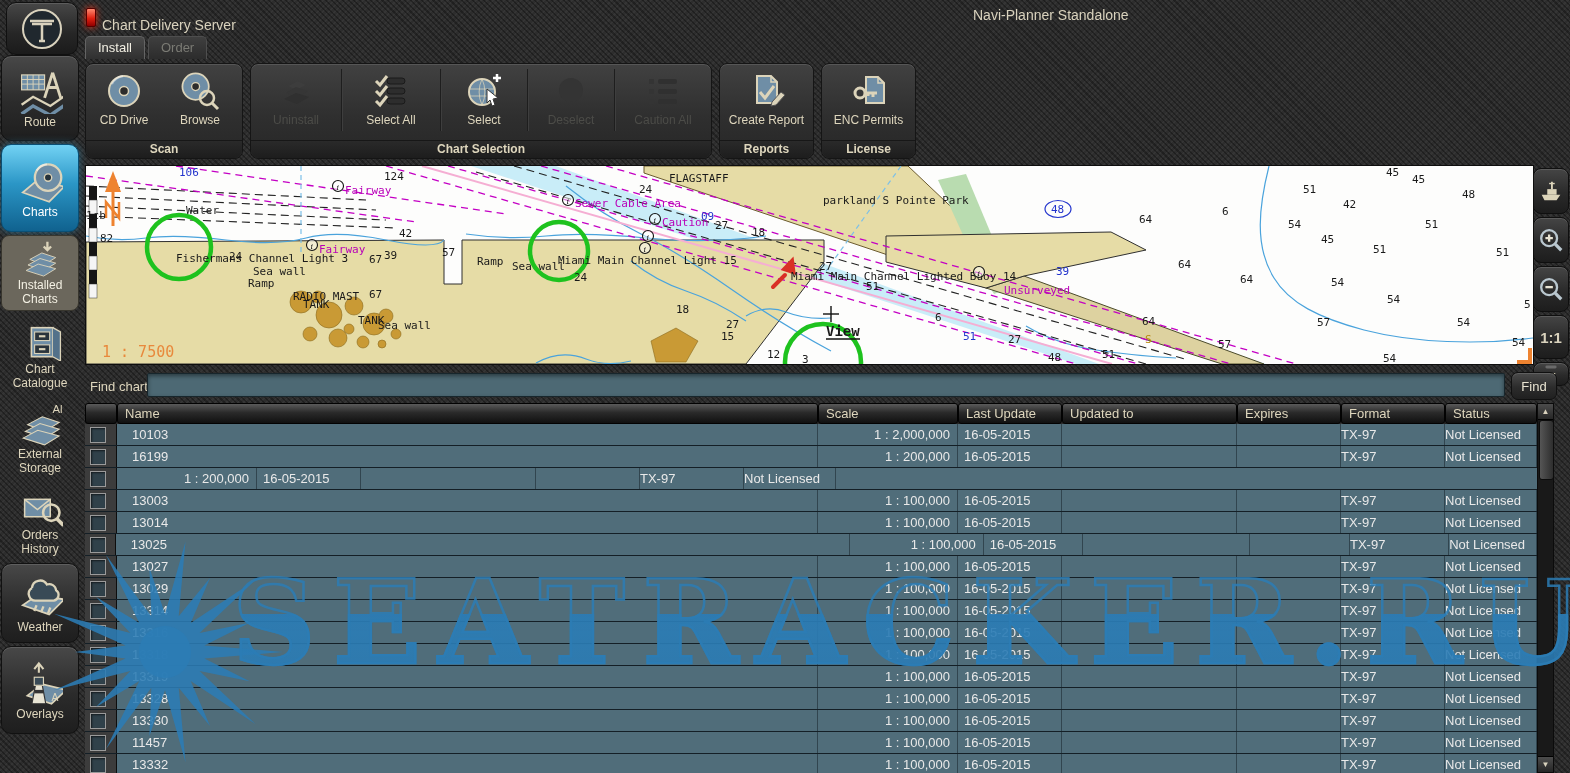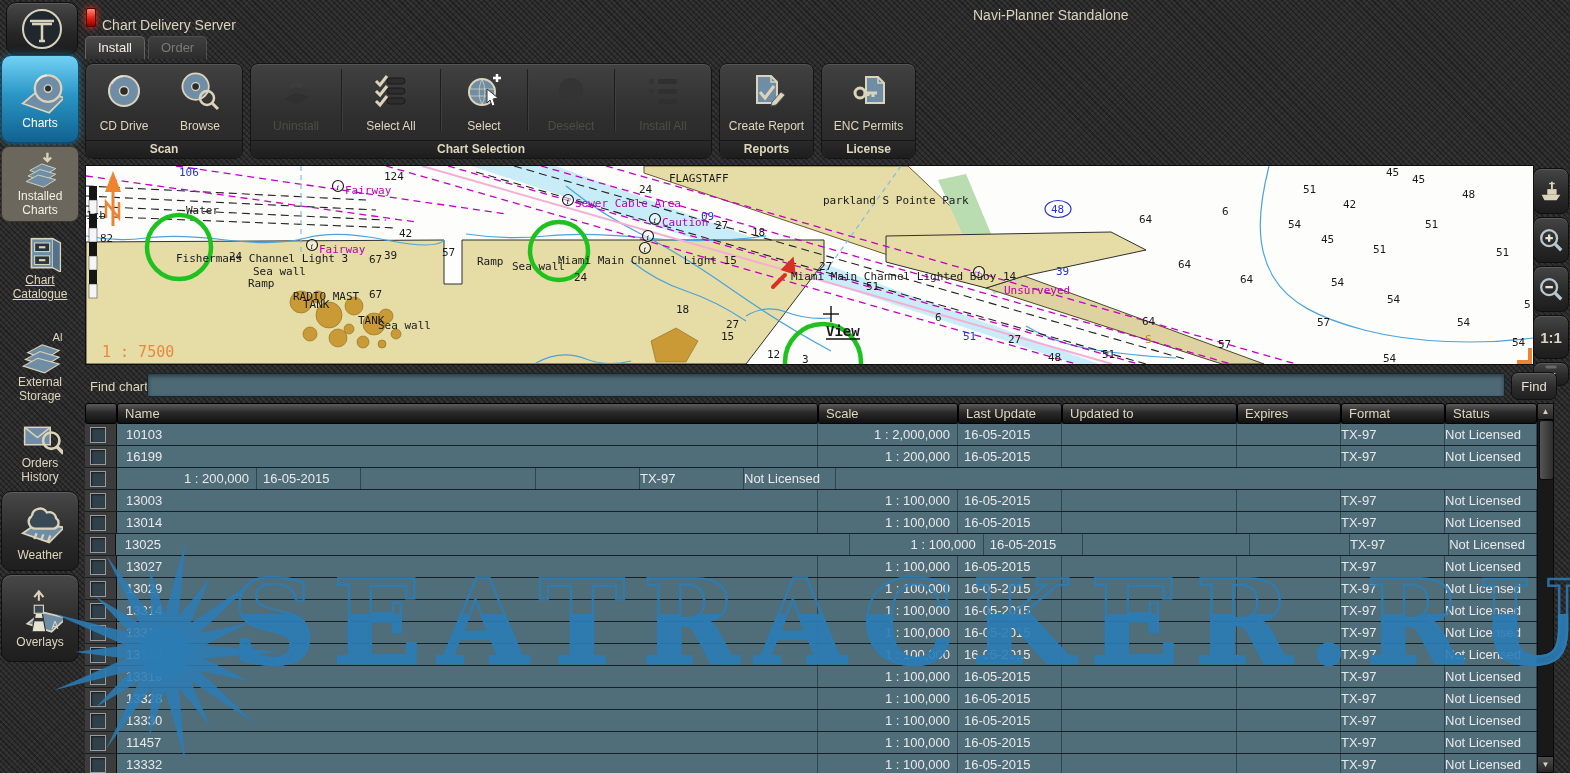--- a/index.html
+++ b/index.html
@@ -31,21 +31,21 @@
   
   .toolbar{left:85px;top:63px;display:flex;gap:7px;align-items:flex-start;}
   .tgroup{position:relative;height:96px;border-radius:8px;border:1px solid #151515;
     background:linear-gradient(#414141,#2f2f2f 55%,#272727);
     box-shadow:inset 0 1px 0 #565656;display:flex;align-items:flex-start;padding-bottom:18px;box-sizing:border-box;}
   .tgroup-label{position:absolute;left:0;right:0;bottom:0;height:17px;border-radius:0 0 8px 8px;
     background:linear-gradient(#2a2a2a,#1d1d1d);border-top:1px solid #171717;
     color:#ded6bd;font-weight:bold;font-size:12px;text-align:center;line-height:17px;}
   .tbtn{display:flex;flex-direction:column;align-items:center;padding-top:7px;height:71px;box-sizing:border-box;}
   .tbtn .ticon{width:40px;height:40px;}
-  .tbtn .tlabel{font-size:12px;color:#ded6bd;margin-top:8px;white-space:nowrap;}
+  .tbtn .tlabel{font-size:12px;color:#ded6bd;margin-top:2px;white-space:nowrap;}
   .tbtn.disabled .tlabel{color:#4c4c48;}
   .tsep{width:1px;height:62px;margin-top:5px;background:#1e1e1e;box-shadow:1px 0 0 #3e3e3e;}
   
   .sidebar{left:0;top:55px;width:80px;display:flex;flex-direction:column;align-items:center;}
   .sb-item{width:78px;box-sizing:border-box;text-align:center;color:#ded6bd;font-size:12px;
     display:flex;flex-direction:column;align-items:center;justify-content:center;padding:4px 0;}
   .sb-item svg{width:46px;height:46px;}
   .sb-raised{background:linear-gradient(#484848,#2b2b2b 55%,#1e1e1e);border:1px solid #111;
     border-radius:10px;box-shadow:inset 0 1px 0 #5e5e5e;}
   .sb-active{background:linear-gradient(#72d2f4,#2b96c6 45%,#10628f);border:1px solid #0a4f75;
@@ -71,21 +71,21 @@
     color:#e9e4d2;font-size:13px;display:flex;align-items:center;justify-content:center;}
   
   .thead{left:85px;top:403px;height:21px;display:flex;}
   .th{box-sizing:border-box;height:21px;border-radius:3px;border:1px solid #020202;margin-right:0px;
     background:linear-gradient(#5a5a5a,#2a2a2a 45%,#101010);
     color:#ded6bd;font-size:13px;padding:2px 0 0 7px;}
   .tbody{left:85px;top:424px;width:1452px;height:349px;overflow:hidden;background:#24343c;}
   .trow{display:flex;height:22px;box-sizing:border-box;border-bottom:1px solid #141f26;background:#506d7a;}
   .td{box-sizing:border-box;height:21px;font-size:13px;color:#e9e9e9;padding-top:3px;
     border-right:1px solid #31454f;overflow:hidden;white-space:nowrap;}
-  .td.name{padding-left:9px;}
+  .td.name{padding-left:15px;}
   .td.right{text-align:right;padding-right:7px;}
   .td.center{text-align:left;}
   .td.check-cell{background:#3c3c3c;border-right:1px solid #0d0d0d;display:flex;align-items:center;justify-content:flex-start;padding-top:0;padding-left:5px;}
   .cbox{width:14px;height:14px;border:1px solid #9a9a9a;background:#30414a;box-shadow:inset 1px 1px 2px rgba(0,0,0,.6);}
   .vscroll{left:1537px;top:403px;width:17px;height:370px;background:#191919;border:1px solid #0b0b0b;box-sizing:border-box;}
   .varrow{width:15px;height:15px;background:linear-gradient(#4c4c4c,#262626);border-bottom:1px solid #000;
     color:#d9d2bd;font-size:8px;display:flex;align-items:center;justify-content:center;}
   .varrow.bottom{position:absolute;bottom:0;left:0;border-top:1px solid #000;border-bottom:none;}
   .vthumb{position:absolute;top:16px;left:1px;width:13px;height:58px;border-radius:3px;
     background:linear-gradient(90deg,#555,#2e2e2e);border:1px solid #0c0c0c;}
@@ -180,21 +180,21 @@
       <div class="tsep"></div>
       <div class="tbtn disabled" style="width: 96px;">
         <div class="ticon"><svg viewBox="0 0 40 40">
             <rect x="6" y="8" width="5" height="5" fill="#343434"></rect>
             <rect x="15" y="8" width="19" height="5" rx="2" fill="#303030"></rect>
             <rect x="6" y="18" width="5" height="5" fill="#343434"></rect>
             <rect x="15" y="18" width="19" height="5" rx="2" fill="#303030"></rect>
             <rect x="6" y="28" width="5" height="5" fill="#343434"></rect>
             <rect x="15" y="28" width="19" height="5" rx="2" fill="#303030"></rect>
           </svg></div>
-        <div class="tlabel">Install All</div>
+        <div class="tlabel">Caution All</div>
       </div>
       <div class="tgroup-label">Chart Selection</div>
     </div>
     <div class="tgroup" style="width: 95px;">
       <div class="tbtn" style="width: 93px;">
         <div class="ticon"><svg viewBox="0 0 40 40">
             <path d="M10,5 h14 l6,6 v21 h-20 Z" fill="#6f8ea6" stroke="#dcd4ba" stroke-width="2"></path>
             <path d="M24,5 v6 h6" fill="none" stroke="#dcd4ba" stroke-width="1.5"></path>
             <path d="M13,21 l5,6 l9,-12" stroke="#dcd4ba" stroke-width="3" fill="none"></path>
             <path d="M25,31 l9,-10 4,3 -9,10 -5,1 Z" fill="#dcd4ba" stroke="#555555"></path>
@@ -210,39 +210,49 @@
             <path d="M29,6 v6 h6" fill="none" stroke="#dcd4ba" stroke-width="1.5"></path>
             <circle cx="11" cy="22" r="5" fill="none" stroke="#dcd4ba" stroke-width="3"></circle>
             <path d="M15,22 h13 m-4,0 v4 m-5,-4 v3" stroke="#dcd4ba" stroke-width="3" fill="none"></path>
           </svg></div>
         <div class="tlabel">ENC Permits</div>
       </div>
       <div class="tgroup-label">License</div>
     </div>
   </div>
 <div class="abs sidebar">
+    <div class="sb-item sb-raised" style="height: 86px; margin-bottom: 3px;">
+      <svg viewBox="0 0 40 40">
+        <rect x="4" y="6" width="20" height="13" fill="#6f8ea6" stroke="#dcd4ba"></rect>
+        <path d="M4,10 h20 M4,14 h20 M9,6 v13 M14,6 v13 M19,6 v13" stroke="#dcd4ba" stroke-width=".8"></path>
+        <path d="M31,4 l-7,22 M31,4 l7,22 M27,17 h9" stroke="#dcd4ba" stroke-width="2.5" fill="none"></path>
+        <path d="M4,32 l10,-7 15,8 13,-9" stroke="#dcd4ba" stroke-width="2" fill="none"></path>
+        <path d="M4,40 l10,-7 15,8 13,-9" stroke="#6f8ea6" stroke-width="3" fill="none"></path>
+      </svg>
+      <div class="sb-label">Route</div>
+    </div>
     <div class="sb-item sb-active" style="height: 88px; margin-bottom: 3px;">
       <svg viewBox="0 0 40 40">
         <path d="M5,30 l13,-11 23,6 -13,13 Z" fill="#6f8ea6" stroke="#dcd4ba" stroke-width="1.5"></path>
         <circle cx="27" cy="17" r="11.5" fill="#6f8ea6" stroke="#dcd4ba" stroke-width="2"></circle>
         <circle cx="27" cy="17" r="3.2" fill="#24313a" stroke="#dcd4ba" stroke-width="1.2"></circle>
         <path d="M17,11 A11.5,11.5 0 0 1 26,5.5" stroke="#ffffff" opacity=".5" stroke-width="1.8" fill="none"></path>
       </svg>
       <div class="sb-label">Charts</div>
     </div>
     <div class="sb-item sb-selected" style="height: 76px; margin-bottom: 3px;">
       <svg viewBox="0 0 40 40">
         <path d="M28,2 v9 m-4,-4 l4,4 l4,-4" stroke="#dcd4ba" stroke-width="2.5" fill="none"></path>
         <path d="M9,21 l13,-7 15,5 -13,8 Z" fill="#6f8ea6" stroke="#dcd4ba"></path>
         <path d="M7,27 l13,-7 17,5 -13,8 Z" fill="#6f8ea6" stroke="#dcd4ba"></path>
         <path d="M5,33 l13,-7 19,5 -13,8 Z" fill="#6f8ea6" stroke="#dcd4ba"></path>
       </svg>
       <div class="sb-label">Installed<br>Charts</div>
     </div>
-    <div class="sb-item sb-flat" style="height: 80px; margin-bottom: 20px; text-decoration: underline;">
+    <div class="sb-item sb-flat" style="height: 80px; margin-bottom: 3px;">
       <svg viewBox="0 0 40 40">
         <rect x="12" y="9" width="20" height="27" fill="#6f8ea6" stroke="#dcd4ba" stroke-width="1.5"></rect>
         <path d="M32,9 l7,4 v27 l-7,-4" fill="#53718a" stroke="#dcd4ba" stroke-width="1.2"></path>
         <rect x="15" y="13" width="14" height="8" fill="#2a343c" stroke="#dcd4ba"></rect>
         <rect x="15" y="25" width="14" height="8" fill="#2a343c" stroke="#dcd4ba"></rect>
         <rect x="19" y="16" width="6" height="2" fill="#dcd4ba"></rect>
         <rect x="19" y="28" width="6" height="2" fill="#dcd4ba"></rect>
       </svg>
       <div class="sb-label">Chart<br>Catalogue</div>
     </div>

